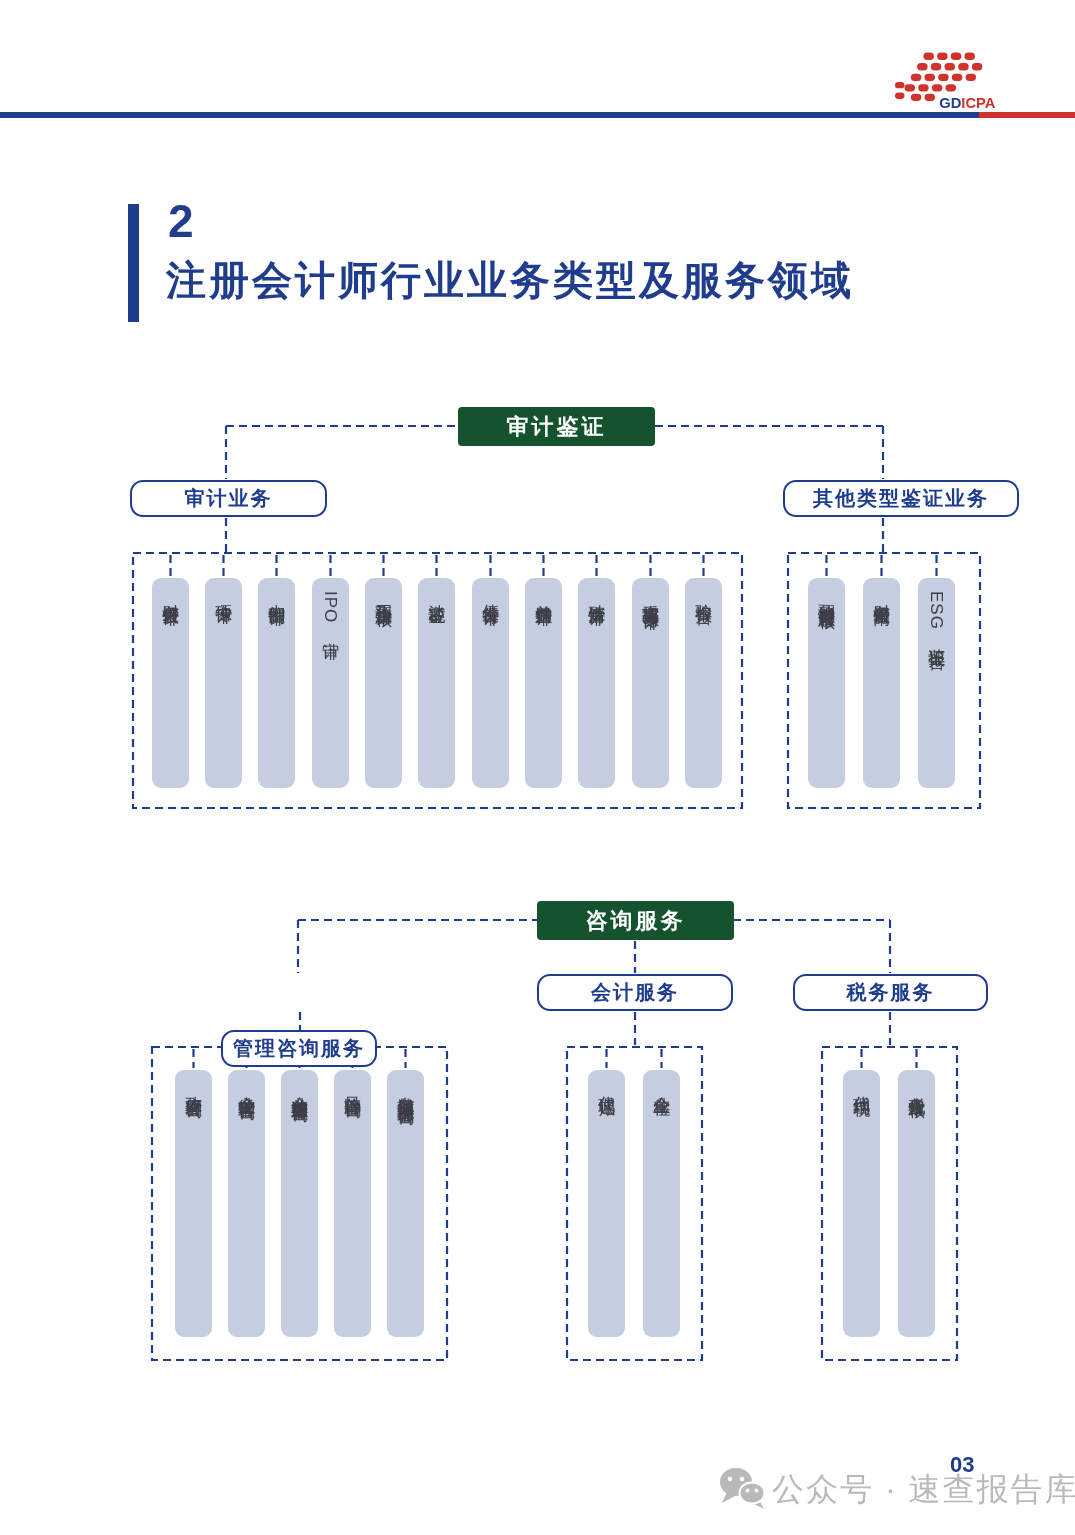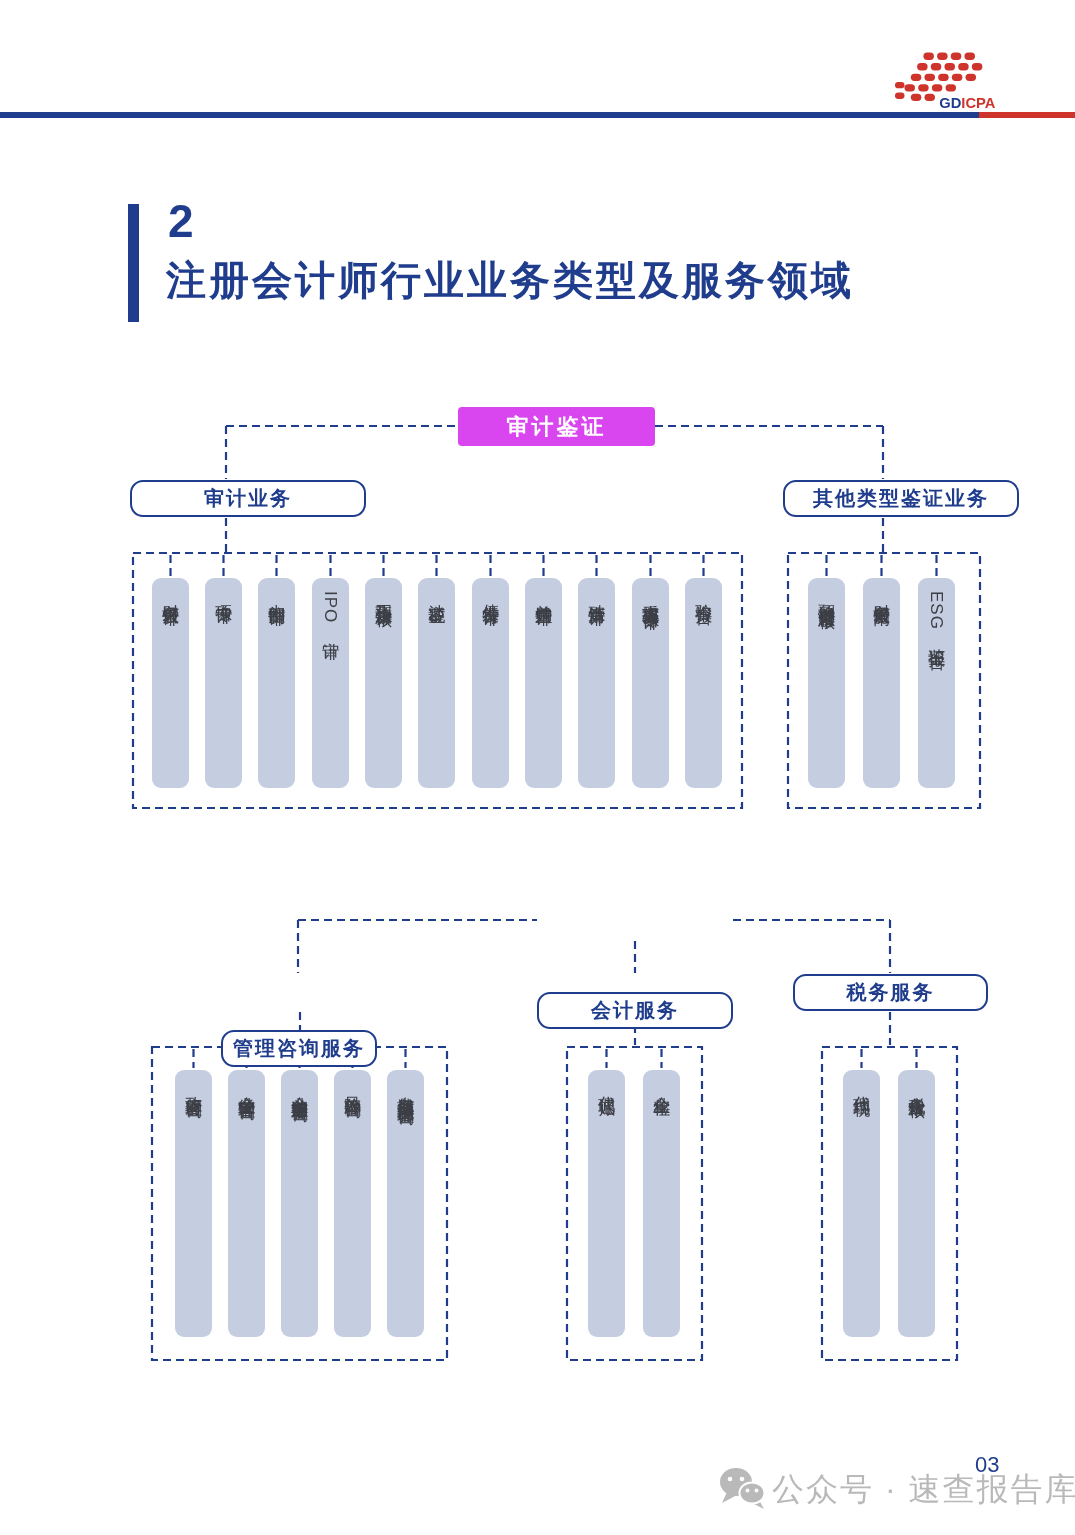--- a/index.html
+++ b/index.html
@@ -10,39 +10,39 @@
   .abs{position:absolute;}
   
   .rule-blue{left:0;top:112px;width:979px;height:6px;background:#1f3d8c;}
   .rule-red{left:979px;top:112px;width:96px;height:6px;background:#cf342c;}
   
   .section-bar{left:128px;top:204px;width:11px;height:118px;background:#1f3d8c;}
   .section-num{left:168px;top:196px;font-size:46px;font-weight:bold;color:#1f3d8c;line-height:1.1;}
   .section-title{left:166px;top:254px;font-size:40px;font-weight:bold;color:#1f3d8c;letter-spacing:3px;white-space:nowrap;line-height:1.3;}
   
   .node{
-    background:#d946ef;color:#ffffff;display:flex;align-items:center;justify-content:center;
+    background:#14532d;color:#ffffff;display:flex;align-items:center;justify-content:center;
     font-weight:bold;font-size:22px;letter-spacing:3px;border-radius:4px;
   }
   .bheader{
     border:2.5px solid #1f3d8c;color:#1f3d8c;background:#ffffff;display:flex;align-items:center;justify-content:center;
     font-weight:bold;font-size:20px;letter-spacing:2px;border-radius:13px;box-sizing:border-box;
   }
   .pill{
     width:37px;background:#c5cde1;border-radius:9px;display:flex;justify-content:center;align-items:flex-start;
   }
   .pill span{
     writing-mode:vertical-rl;text-orientation:mixed;font-size:17px;letter-spacing:1px;
     color:#3d3f46;padding-top:13px;line-height:1.25;
   }
   .pill-a{top:578px;height:210px;}
   .pill-c{top:1070px;height:267px;}
   .overlay{position:absolute;left:0;top:0;pointer-events:none;}
   
-  .page-num{left:950px;top:1452px;font-size:22px;font-weight:normal;color:#1f3d8c;margin-left:25px;}
+  .page-num{left:950px;top:1452px;font-size:22px;font-weight:bold;color:#1f3d8c;}
   .wm-text{left:772px;top:1468px;font-size:32px;color:#b9b9b9;letter-spacing:2px;white-space:nowrap;}
 </style>
 </head>
 <body>
 
 <div class="page">
 
   <svg class="abs" style="left:895px;top:50px;" width="100" height="62" viewBox="0 0 95 58">
     <g fill="#cf342c">
       <rect x="27" y="2" width="10" height="7" rx="3.5"></rect>
@@ -125,21 +125,21 @@
       <line x1="405.5" y1="1049" x2="405.5" y2="1068"></line>
       <line x1="606.5" y1="1049" x2="606.5" y2="1068"></line>
       <line x1="661.5" y1="1049" x2="661.5" y2="1068"></line>
       <line x1="861.5" y1="1049" x2="861.5" y2="1068"></line>
       <line x1="916.5" y1="1049" x2="916.5" y2="1068"></line>
     </g>
   </svg>
 
   <div class="abs node" style="left:458px;top:407px;width:197px;height:39px;">审计鉴证</div>
 
-  <div class="abs bheader" style="left:130px;top:480px;width:236px;height:37px;text-align:right;">审计业务</div>
+  <div class="abs bheader" style="left:130px;top:480px;width:197px;height:37px;text-align:right;">审计业务</div>
   <div class="abs bheader" style="left:783px;top:480px;width:236px;height:37px;">其他类型鉴证业务</div>
 
   <div class="abs pill pill-a" style="left:152px">
       <span>财务报表审计</span>
     </div>
   <div class="abs pill pill-a" style="left:205px">
       <span>专项审计</span>
     </div>
   <div class="abs pill pill-a" style="left:258px">
       <span>内部控制审计</span>
@@ -172,23 +172,24 @@
   <div class="abs pill pill-a" style="left:808px">
       <span>预测性财务信息审核</span>
     </div>
   <div class="abs pill pill-a" style="left:863px">
       <span>财务报表审阅</span>
     </div>
   <div class="abs pill pill-a" style="left:918px">
       <span>ESG 鉴证报告</span>
     </div>
 
+  <div class="abs node" style="left:537px;top:901px;width:197px;height:39px;">咨询服务</div>
 
   <div class="abs bheader" style="left:202px;top:1030px;width:156px;height:37px;margin-left:19px;">管理咨询服务</div>
-  <div class="abs bheader" style="left:537px;top:974px;width:196px;height:37px;margin-top:18px;">会计服务</div>
+  <div class="abs bheader" style="left:537px;top:974px;width:196px;height:37px;">会计服务</div>
   <div class="abs bheader" style="left:793px;top:974px;width:195px;height:37px;">税务服务</div>
 
   <div class="abs pill pill-c" style="left:175px">
       <span>政府管理咨询</span>
     </div>
   <div class="abs pill pill-c" style="left:228px">
       <span>企业经营管理咨询</span>
     </div>
   <div class="abs pill pill-c" style="left:281px">
       <span>企业并购重组管理咨询</span>

